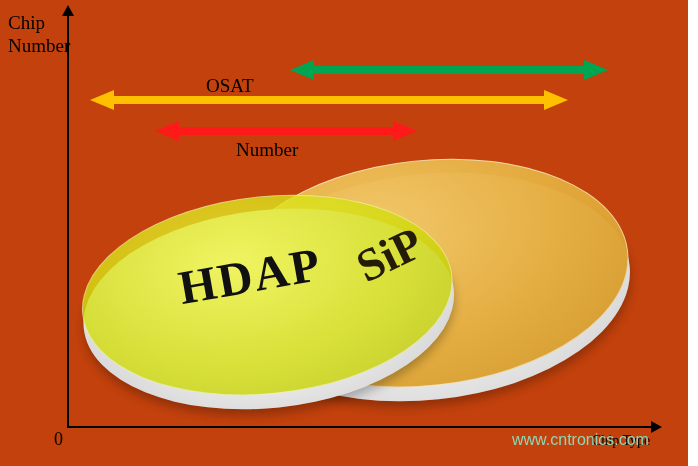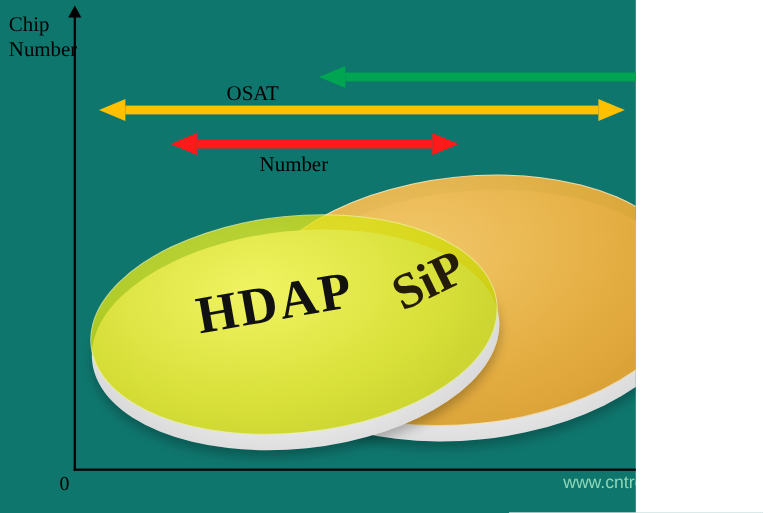--- a/index.html
+++ b/index.html
@@ -1,19 +1,19 @@
 <!DOCTYPE html>
 <html style="--color-green: #00A551; --color-yellow: #FFC000; --color-red: #FF1A1A; --color-hdap: #D3DD0C; --color-sip: #E4AB3C; --color-watermark: #8FD6B5;"><head>
 <meta charset="utf-8">
 <style>
   html,body{margin:0;padding:0;background:#ffffff;}
   .stage{
     position:relative;
-    width:578px;height:466px;
-    background:#0f766e;
+    width:688px;height:466px;
+    background:#c2410c;
     overflow:hidden;
     font-family:"Liberation Serif", serif;
     color:#000;
   }
   
   .y-axis-line{position:absolute;left:67px;top:14px;width:2px;height:414px;background:#000;}
   .x-axis-line{position:absolute;left:67px;top:426px;width:586px;height:2px;background:#000;}
   .y-arrowhead{position:absolute;left:62px;top:5px;width:0;height:0;
     border-left:6px solid transparent;border-right:6px solid transparent;border-bottom:11px solid #000;}
   .x-arrowhead{position:absolute;left:651px;top:421px;width:0;height:0;

